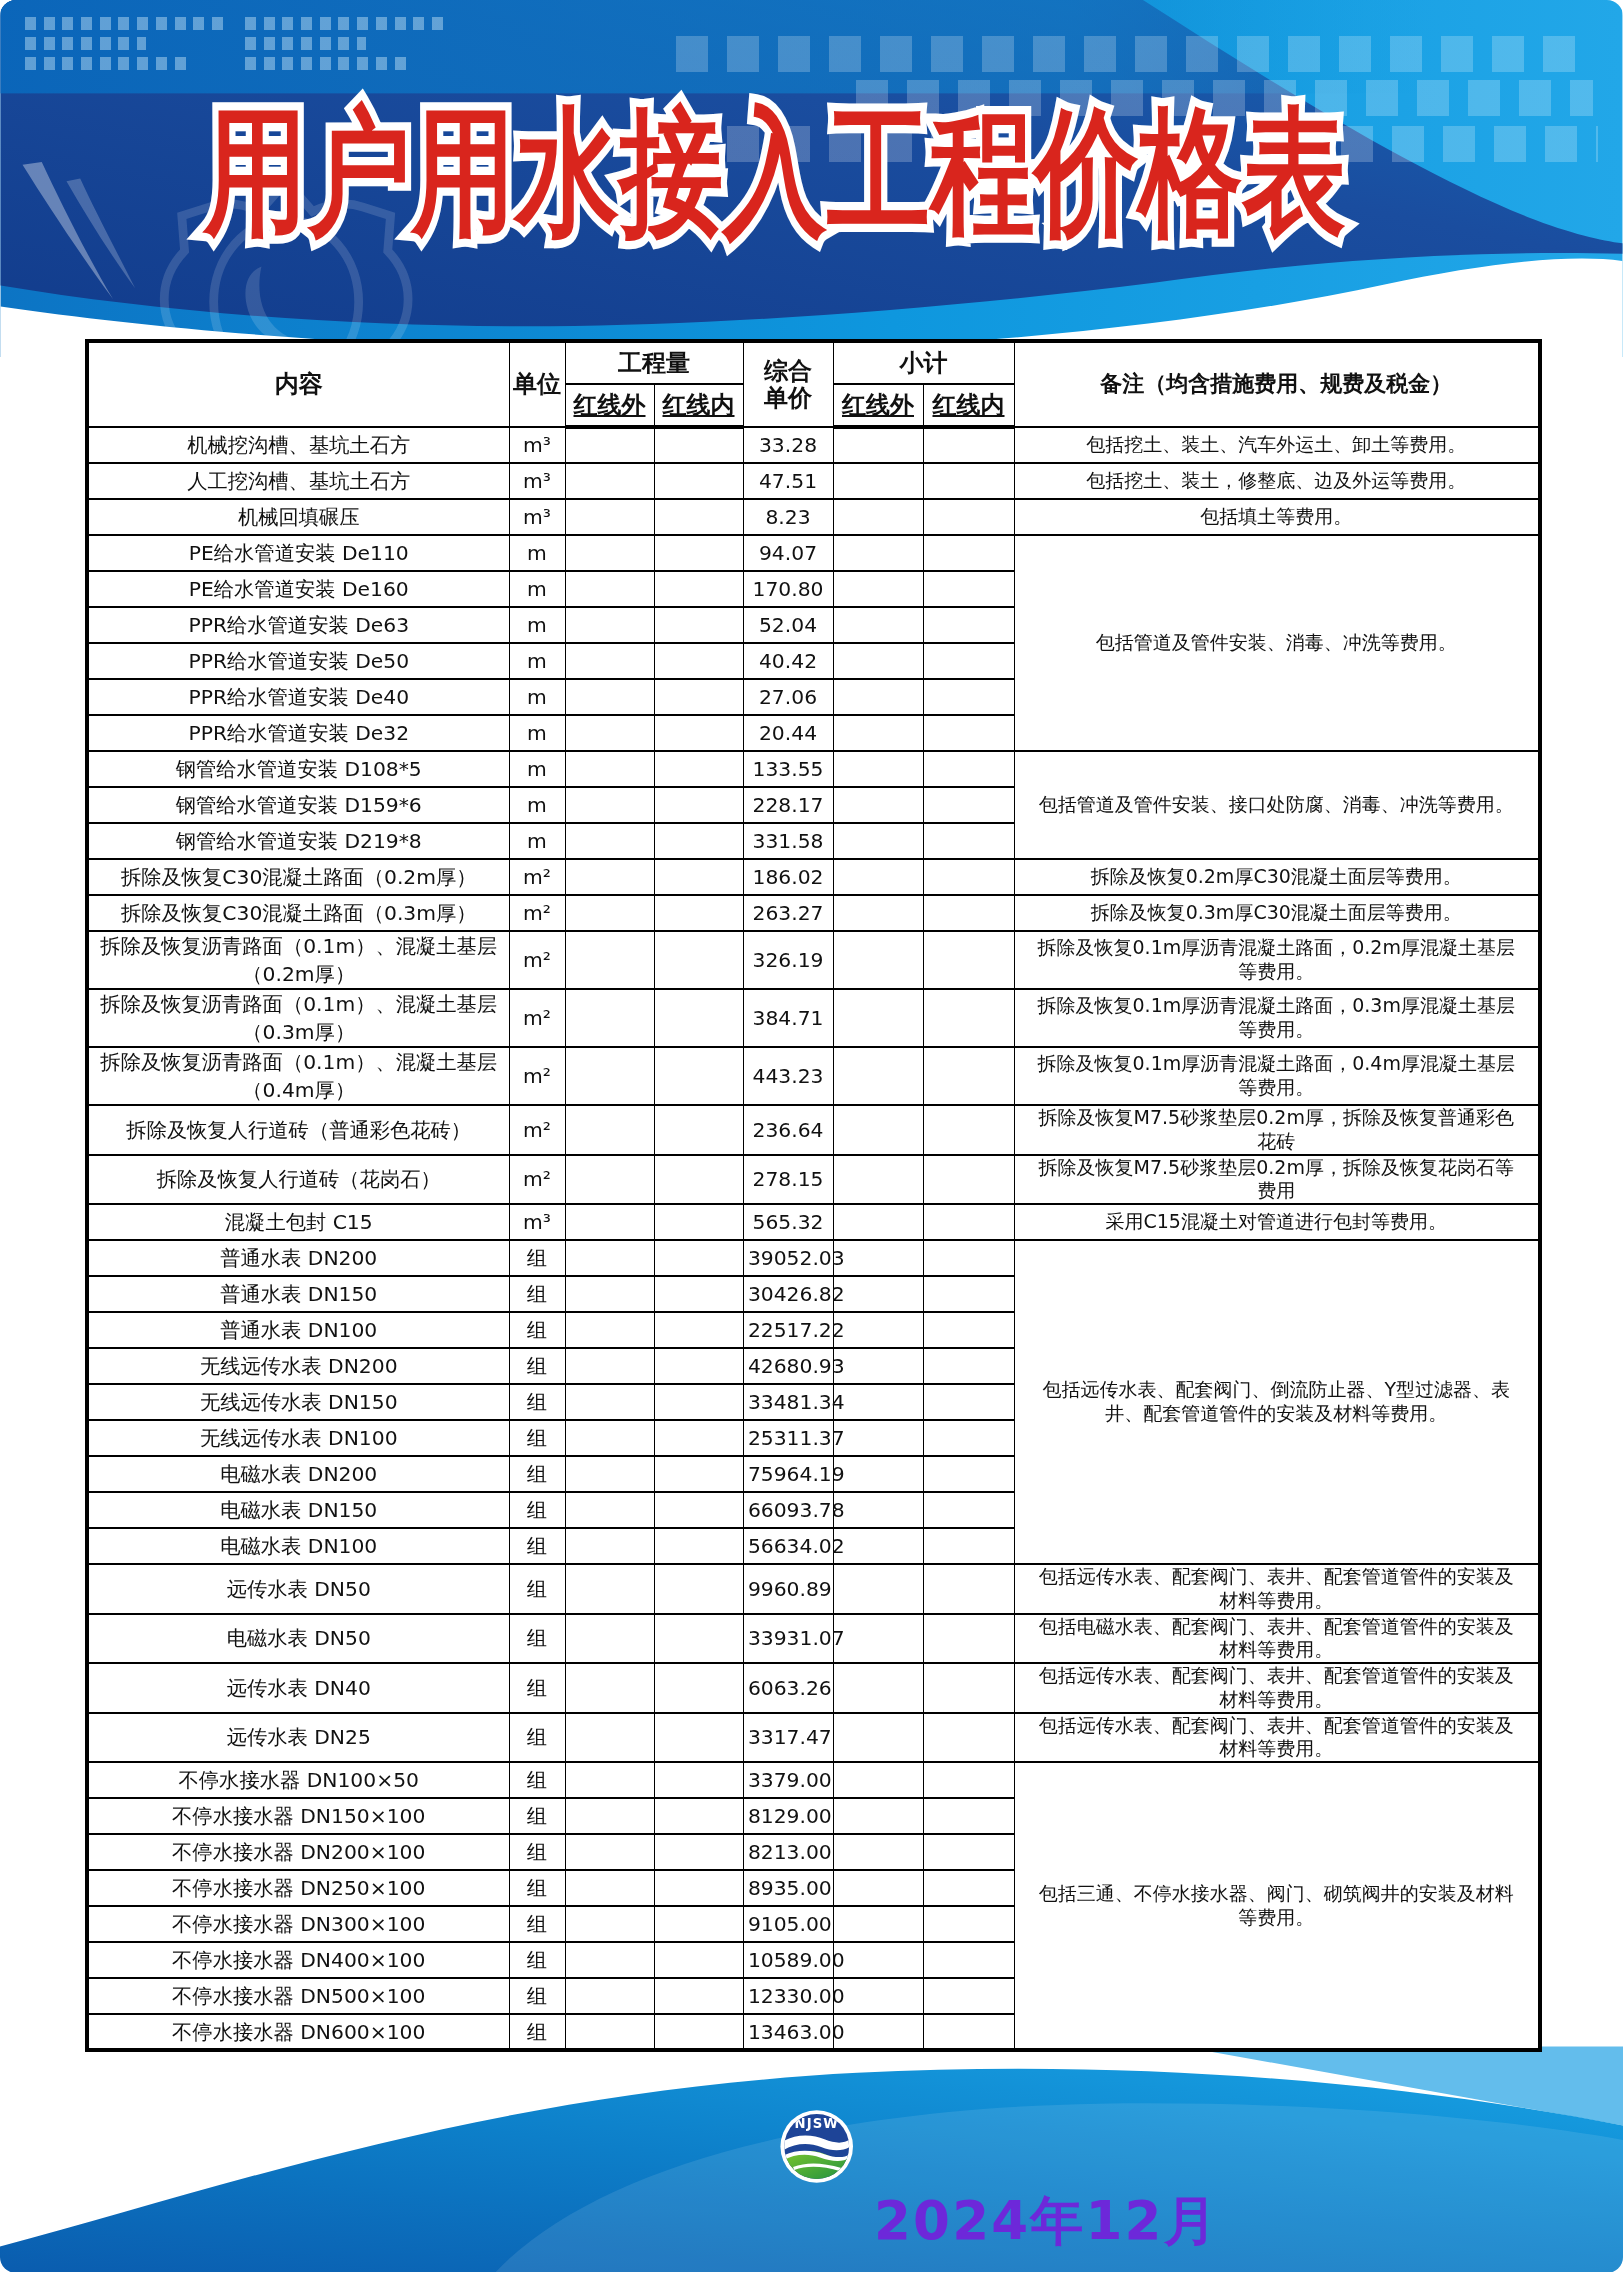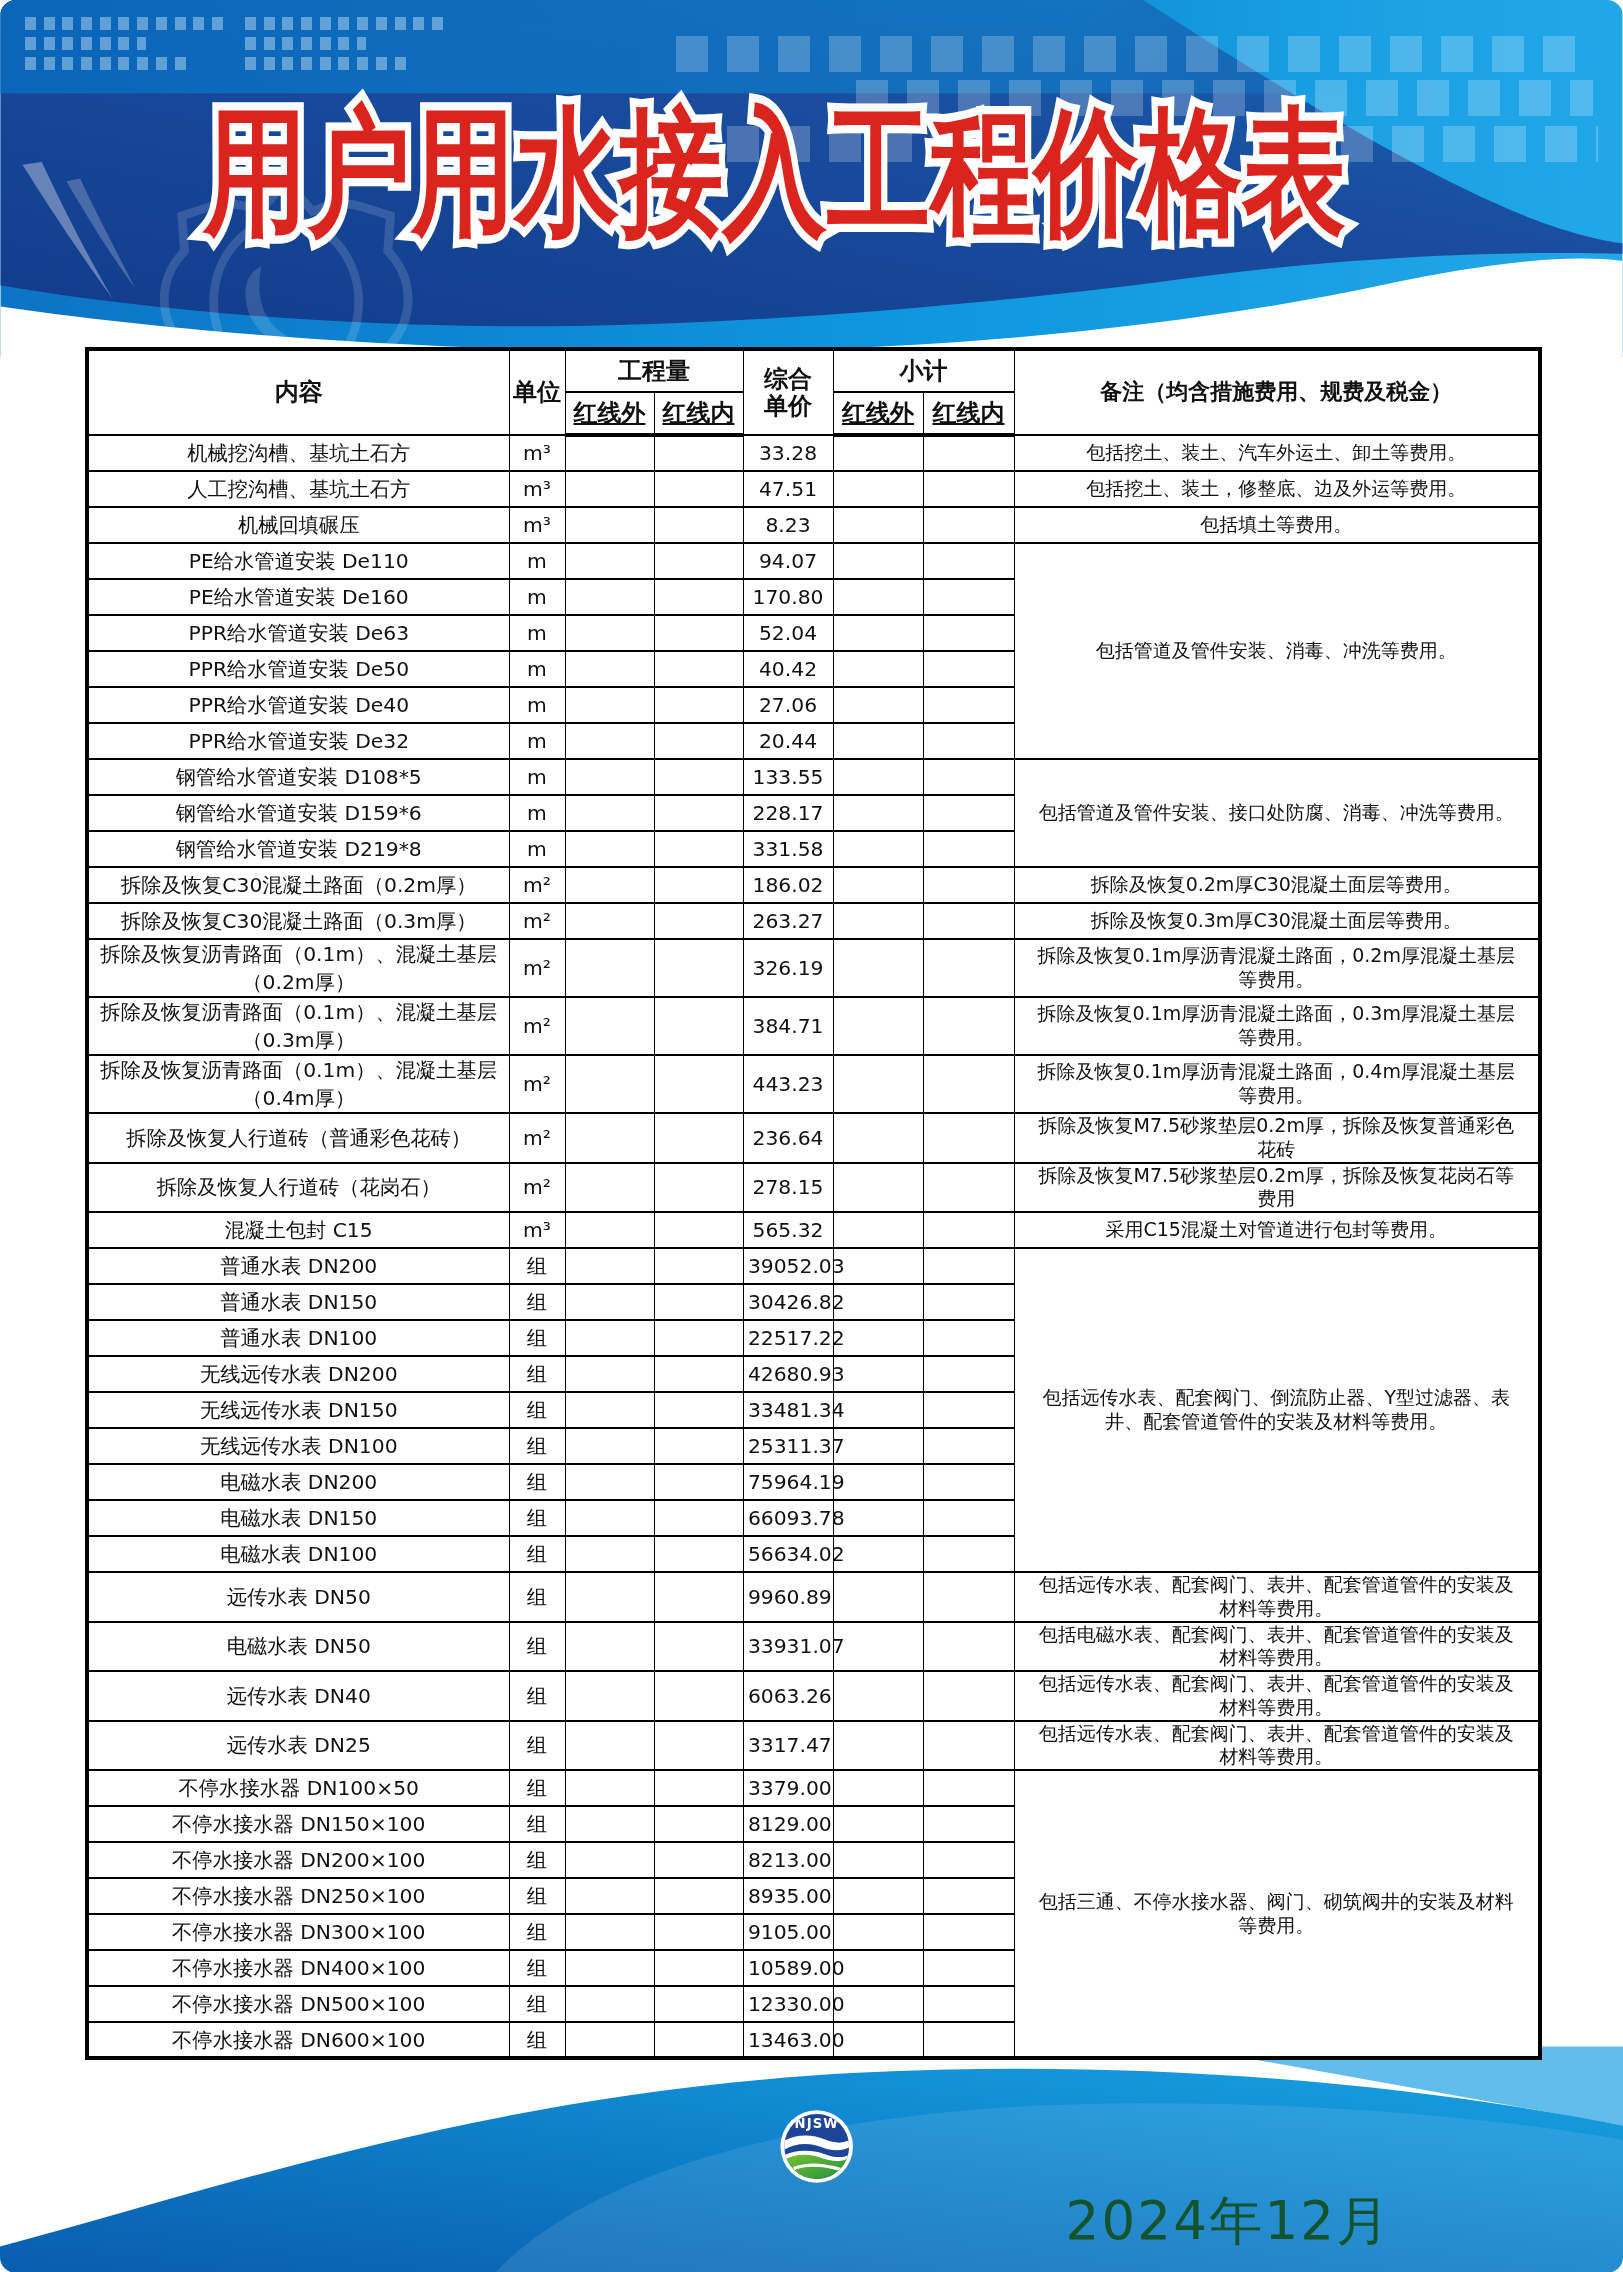--- a/index.html
+++ b/index.html
@@ -9,39 +9,39 @@
   
   .banner{position:absolute;left:0;top:0;width:1623px;height:357px;z-index:1;}
   .banner svg{position:absolute;left:0;top:0;}
   .dash-row{position:absolute;height:13px;
     background-image:repeating-linear-gradient(90deg,rgba(200,230,248,.45) 0 11px,transparent 11px 18.7px);}
   .sq-band{position:absolute;height:36px;
     background-image:repeating-linear-gradient(90deg,rgba(255,255,255,.22) 0 32px,transparent 32px 51px);}
   .title-svg{position:absolute;left:0;top:0;}
 
   
-  .table-wrap{position:absolute;left:85px;top:347px;z-index:2;}
+  .table-wrap{position:absolute;left:85px;top:339px;z-index:2;}
   table{border-collapse:collapse;table-layout:fixed;width:1453px;background:#fff;border:4.4px solid #000;}
   col.c-content{width:422px;} col.c-unit{width:56px;} col.c-qout{width:89px;}
   col.c-qin{width:89px;} col.c-price{width:90px;} col.c-sout{width:90px;}
   col.c-sin{width:91px;} col.c-remark{width:526px;}
   th,td{border:1.6px solid #000;border-top-width:2.7px;border-bottom-width:2.7px;
         text-align:center;vertical-align:middle;box-sizing:border-box;color:#111;}
   thead th{font-size:24px;font-weight:bold;height:43px;padding:0;line-height:1.1;}
   thead tr:last-child th{border-bottom-width:4.4px;text-decoration:underline;}
   thead th.h-remark{font-size:22px;}
   tbody td{font-size:20.3px;height:36px;padding:0 4.4px;}
   tbody td.row-remark{font-size:19px;line-height:1.25;padding:0 18px;}
 
   
   .footer{position:absolute;left:0;top:2042px;width:1623px;height:231px;z-index:1;}
   .footer-company{position:absolute;left:874px;top:2114px;width:709px;text-align:center;
     color:#fff;font-size:57px;font-weight:900;letter-spacing:3.3px;z-index:3;white-space:nowrap;}
-  .footer-date{position:absolute;left:874px;top:2186px;width:709px;text-align:center;
-    color:#14532d;font-size:53px;font-weight:400;letter-spacing:2.2px;z-index:3;}
+  .footer-date{position:absolute;left:874px;top:2186px;width:709px;
+    color:#6d28d9;font-size:53px;font-weight:700;letter-spacing:2.2px;z-index:3;}
 </style>
 </head>
 <body>
 
 <div class="page">
 
   <div class="banner">
     <svg width="1623" height="357" viewBox="0 0 2953 650">
       <defs>
         <linearGradient id="gBright" x1="0" y1="0" x2="1" y2="0">

